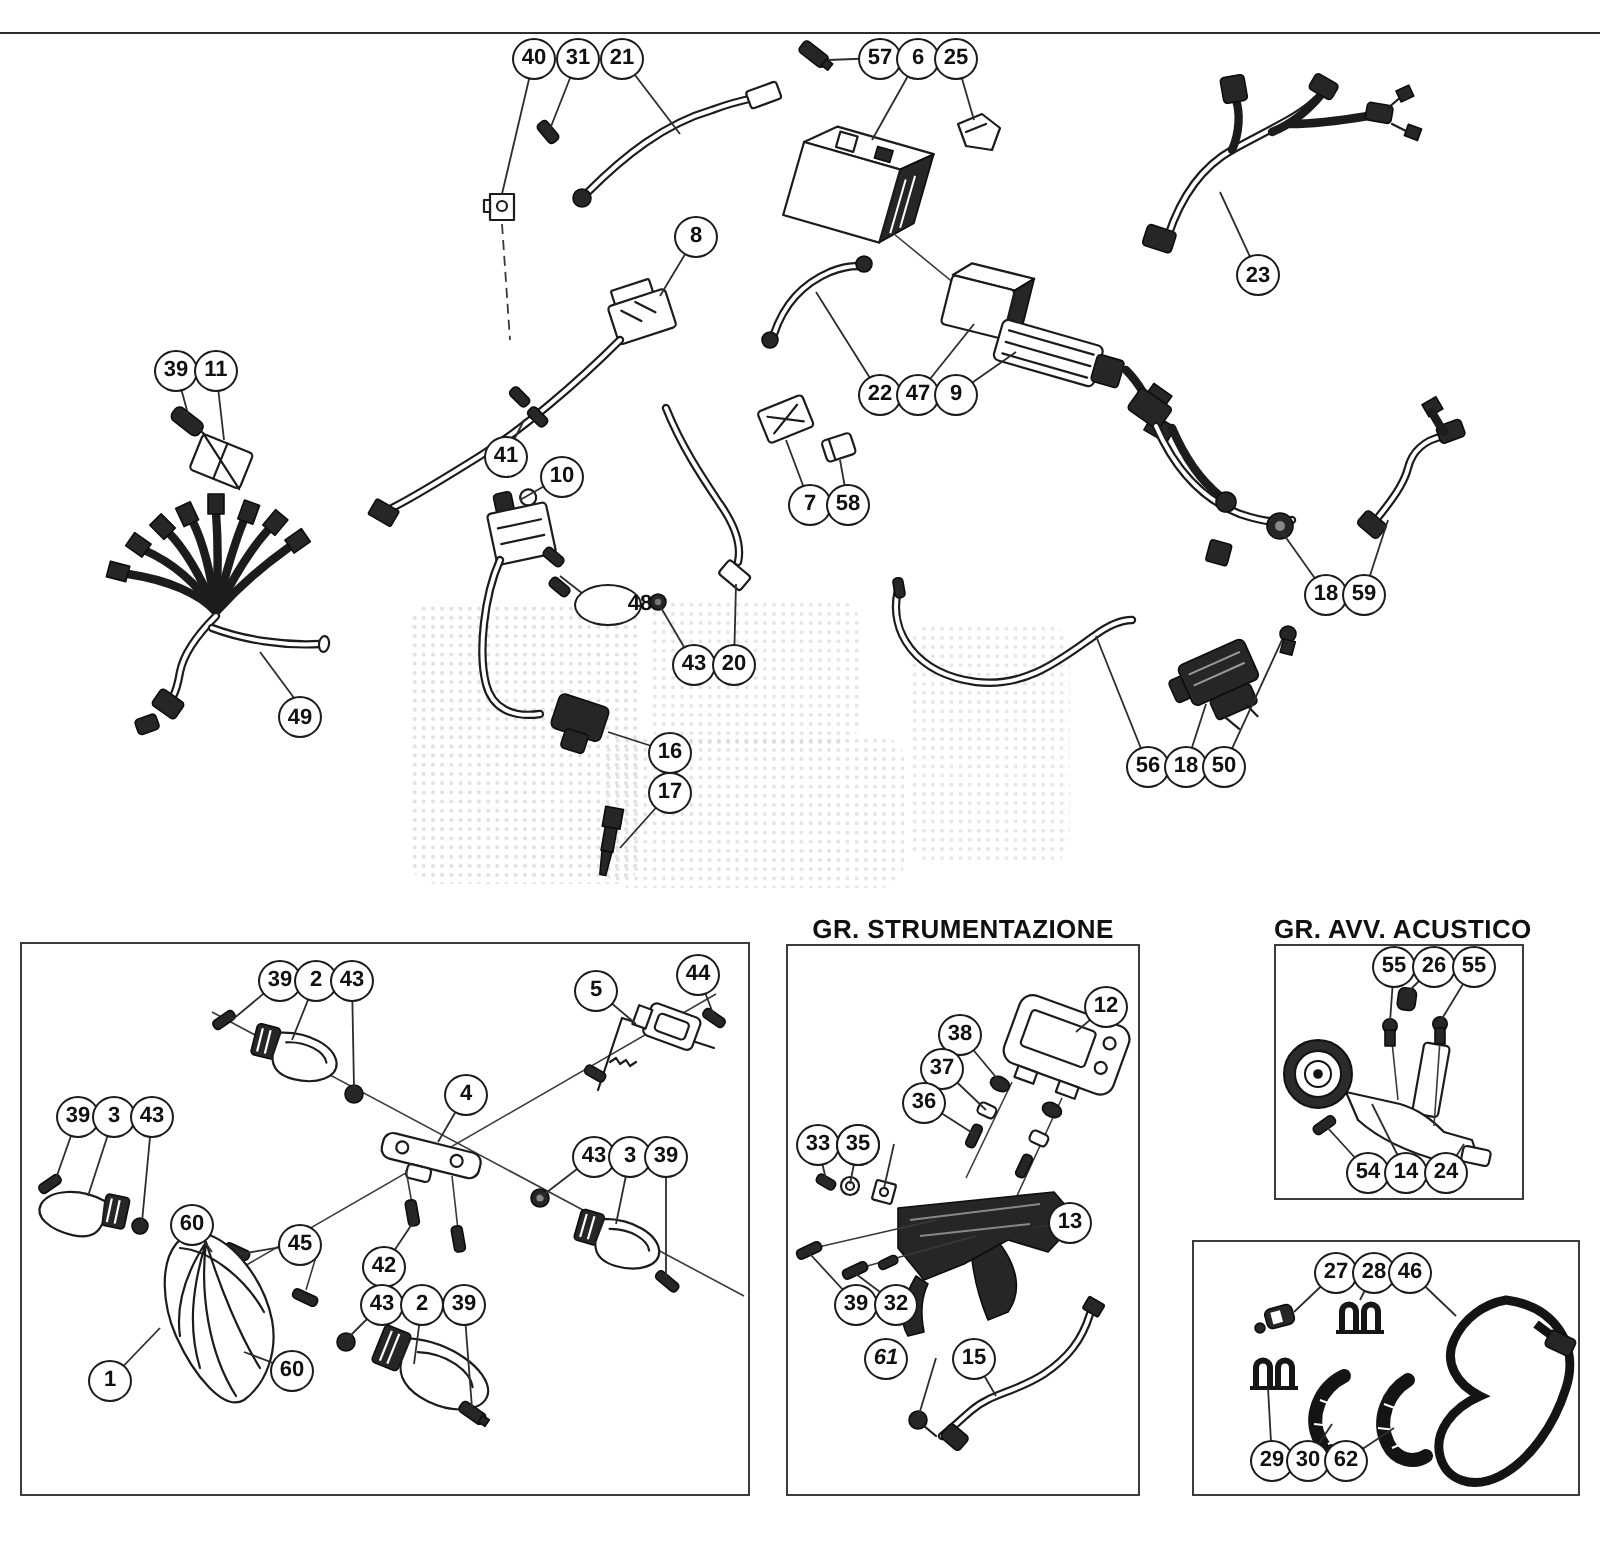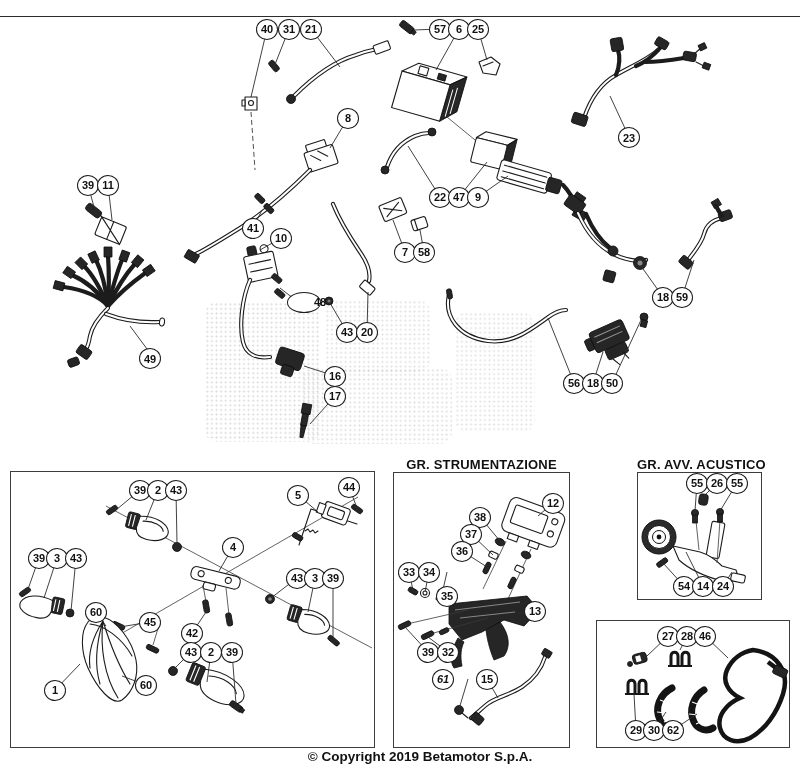--- a/index.html
+++ b/index.html
@@ -677,34 +677,33 @@
       <div class="callout" style="left: 200px; top: 641.5px;">2</div>
       <div class="callout" style="left: 221px; top: 641.5px;">39</div>
       <div class="callout" style="left: 135px; top: 674.5px;">60</div>
       <div class="callout" style="left: 44px; top: 679.5px;">1</div>
       <div class="callout" style="left: 542px; top: 492.5px;">12</div>
       <div class="callout" style="left: 469px; top: 506.5px;">38</div>
       <div class="callout" style="left: 460px; top: 523.5px;">37</div>
       <div class="callout" style="left: 451px; top: 540.5px;">36</div>
       <div class="callout" style="left: 398px; top: 561.5px;">33</div>
       <div class="callout" style="left: 418px; top: 561.5px;">34</div>
-      <div class="callout" style="left: 436px; top: 561.5px; margin-top: 24px;">35</div>
+      <div class="callout" style="left: 418px; top: 561.5px;">35</div>
       <div class="callout" style="left: 524px; top: 600.5px;">13</div>
       <div class="callout" style="left: 417px; top: 641.5px;">39</div>
       <div class="callout" style="left: 437px; top: 641.5px; text-align: right;">32</div>
       <div class="callout" style="left: 432px; top: 668.5px; font-style: italic;">61</div>
       <div class="callout" style="left: 476px; top: 668.5px;">15</div>
       <div class="callout" style="left: 686px; top: 472.5px;">55</div>
       <div class="callout" style="left: 706px; top: 472.5px;">26</div>
       <div class="callout" style="left: 726px; top: 472.5px;">55</div>
       <div class="callout" style="left: 673px; top: 575.5px;">54</div>
       <div class="callout" style="left: 692px; top: 575.5px;">14</div>
       <div class="callout" style="left: 712px; top: 575.5px;">24</div>
       <div class="callout" style="left: 657px; top: 625.5px;">27</div>
       <div class="callout" style="left: 676px; top: 625.5px;">28</div>
       <div class="callout" style="left: 694px; top: 625.5px;">46</div>
       <div class="callout" style="left: 625px; top: 719.5px;">29</div>
       <div class="callout" style="left: 643px; top: 719.5px;">30</div>
       <div class="callout" style="left: 662px; top: 719.5px;">62</div>
     </div>
 
-  <div class="copyright">© Copyright 2019 Betamotor S.p.A.</div>
 </div>
 
 </body></html>

